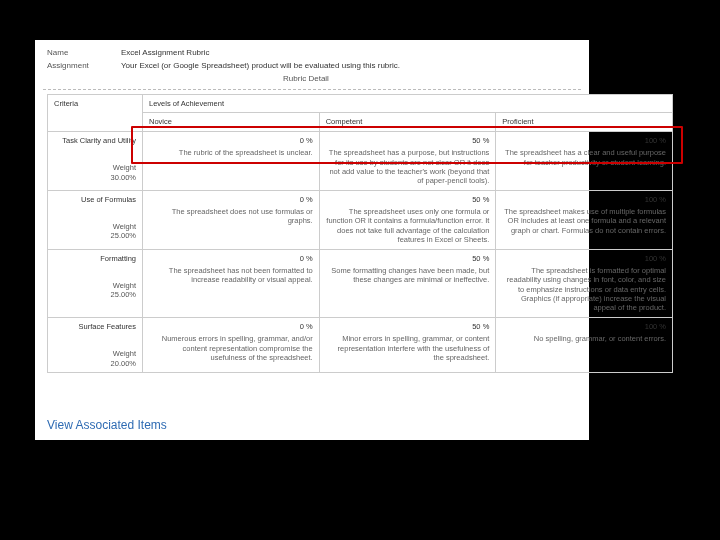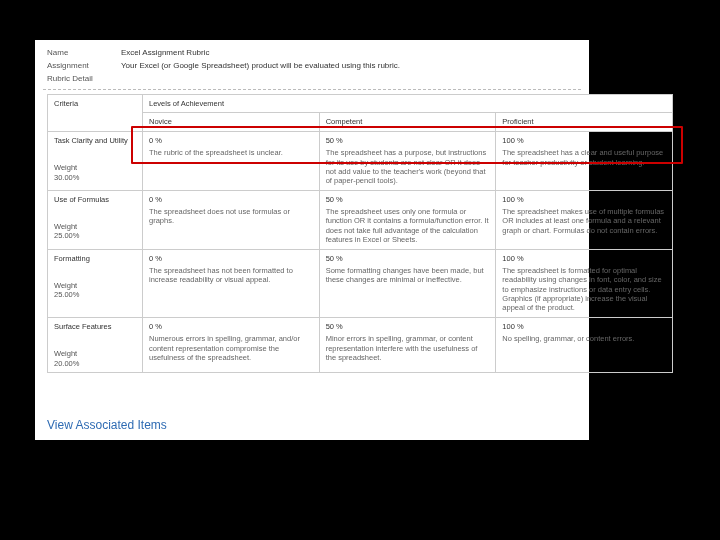--- a/index.html
+++ b/index.html
@@ -2,24 +2,24 @@
 <html><head>
 <meta charset="utf-8">
 <style>
   html,body{margin:0;padding:0;background:#000;font-family:Arial,Helvetica,sans-serif;}
   .stage{width:720px;height:540px;background:#000;position:relative;overflow:hidden;}
   .panel{position:absolute;left:35px;top:40px;width:554px;height:400px;background:#fff;font-size:8px;color:#333;}
   .meta{padding:8px 12px 4px 12px;display:flex;flex-direction:column;gap:4px;}
   .meta-row{display:flex;gap:12px;}
   .meta-label{width:62px;color:#555;}
   .meta-val{color:#333;}
-  .detail-hdr{padding:0 12px 2px 12px;color:#555;}
+  .detail-hdr{padding:0 12px 2px 12px;color:#555;text-align:center;}
   .dash{border-top:1px dashed #bbb;margin:0 8px 0 8px;}
   .tbl{border-collapse:collapse;width:626px;margin:4px 12px 4px 12px;table-layout:fixed;padding-left:40px;}
-  .tbl td, .tbl th{border:1px solid #ccc;padding:4px 6px;vertical-align:top;font-size:7.5px;line-height:1.25;}
+  .tbl td, .tbl th{border:1px solid #ccc;padding:4px 6px;vertical-align:top;font-size:7.5px;line-height:1.25;text-align:right;}
   .tbl th{font-weight:normal;text-align:left;background:#fff;color:#333;}
   .crit-col{width:82px;}
   .lvl-col{width:180px;}
   .crit-name{color:#333;}
   .crit-weight{color:#555;margin-top:18px;}
   .pct{color:#333;margin-bottom:3px;}
   .desc{color:#666;}
   .loa-cell{color:#666;}
   .lvlhdr{color:#444;}
   .highlight{position:absolute;border:2px solid #c00;border-radius:1px;pointer-events:none;}

